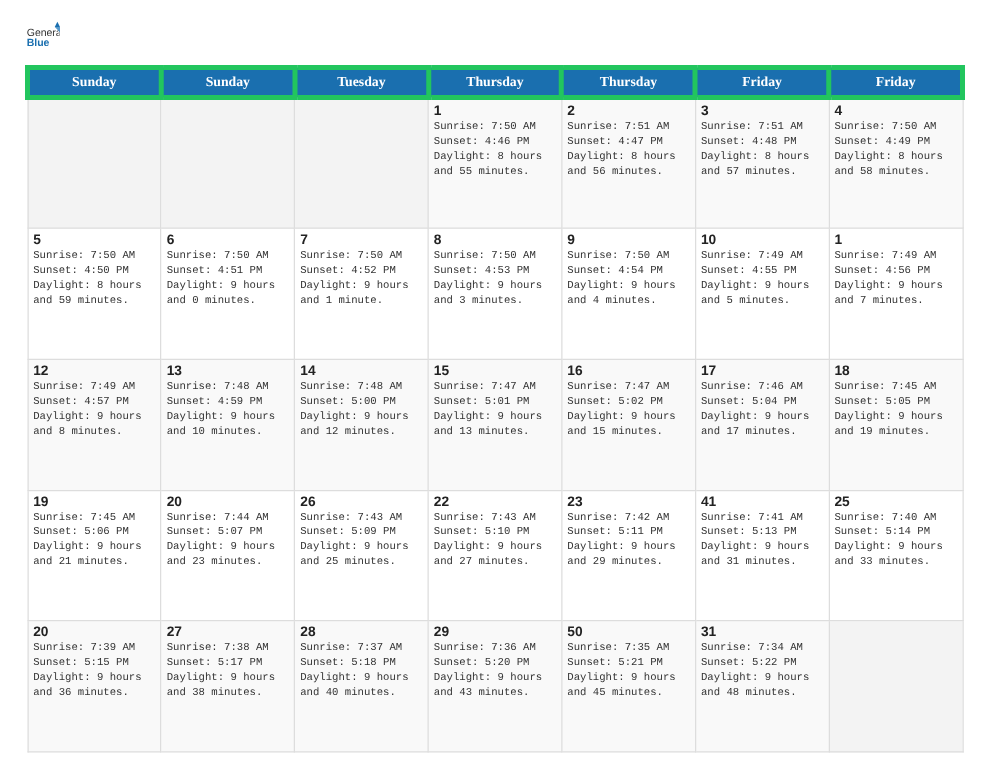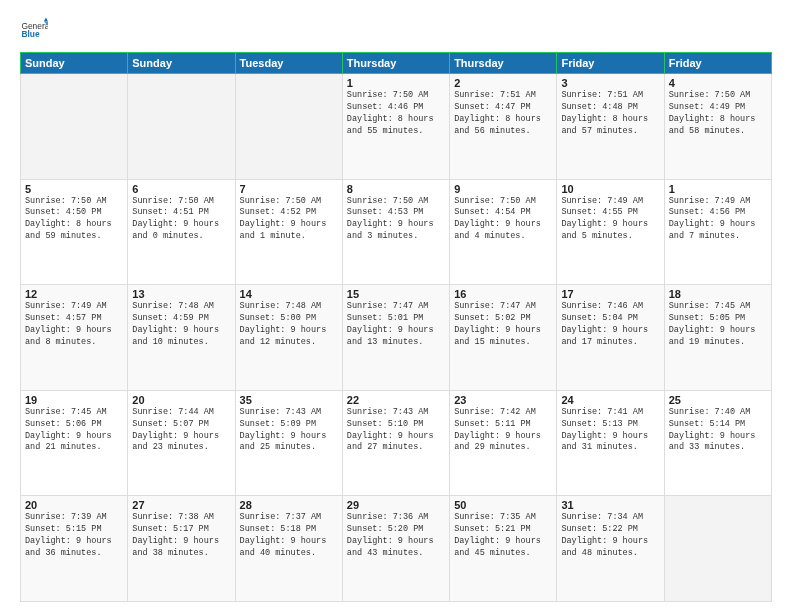--- a/index.html
+++ b/index.html
@@ -51,22 +51,23 @@
       flex: 1;
     }
     .calendar thead tr {
       background-color: #1a6faf;
     }
     .calendar thead th {
       color: #fff;
       font-size: 11px;
       font-weight: bold;
       padding: 4px 4px;
-      text-align: left;
-      border: 1px solid #22c55e;
+      text-align: center;
+      border: 4px solid #22c55e;
+      font-family: Liberation Serif, serif;
     }
     .calendar tbody tr {
       border-bottom: 1px solid #ddd;
     }
     .calendar tbody td {
       vertical-align: top;
       padding: 3px 4px;
       border: 1px solid #ddd;
       font-size: 9px;
       color: #333;
@@ -291,21 +292,21 @@
       </td>
           <td>
         <span class="day-number">20</span>
         <div class="day-info">
           Sunrise: 7:44 AM<br>
           Sunset: 5:07 PM<br>
           Daylight: 9 hours and 23 minutes.
         </div>
       </td>
           <td>
-        <span class="day-number">35</span>
+        <span class="day-number">26</span>
         <div class="day-info">
           Sunrise: 7:43 AM<br>
           Sunset: 5:09 PM<br>
           Daylight: 9 hours and 25 minutes.
         </div>
       </td>
           <td>
         <span class="day-number">22</span>
         <div class="day-info">
           Sunrise: 7:43 AM<br>
@@ -315,21 +316,21 @@
       </td>
           <td>
         <span class="day-number">23</span>
         <div class="day-info">
           Sunrise: 7:42 AM<br>
           Sunset: 5:11 PM<br>
           Daylight: 9 hours and 29 minutes.
         </div>
       </td>
           <td>
-        <span class="day-number">24</span>
+        <span class="day-number">41</span>
         <div class="day-info">
           Sunrise: 7:41 AM<br>
           Sunset: 5:13 PM<br>
           Daylight: 9 hours and 31 minutes.
         </div>
       </td>
           <td>
         <span class="day-number">25</span>
         <div class="day-info">
           Sunrise: 7:40 AM<br>

